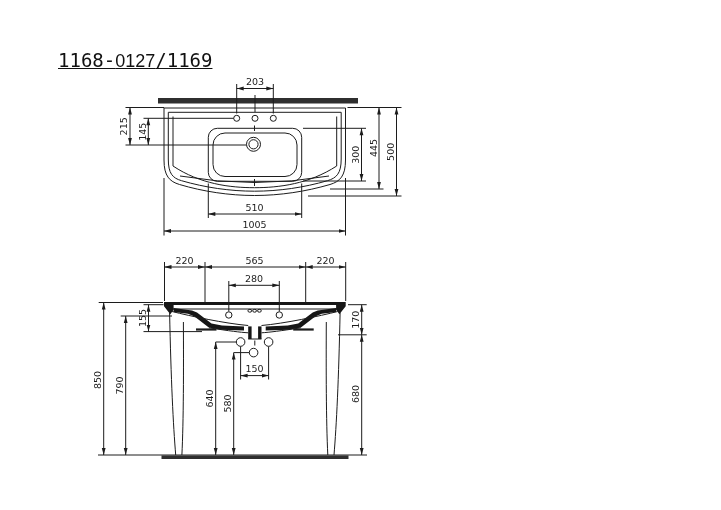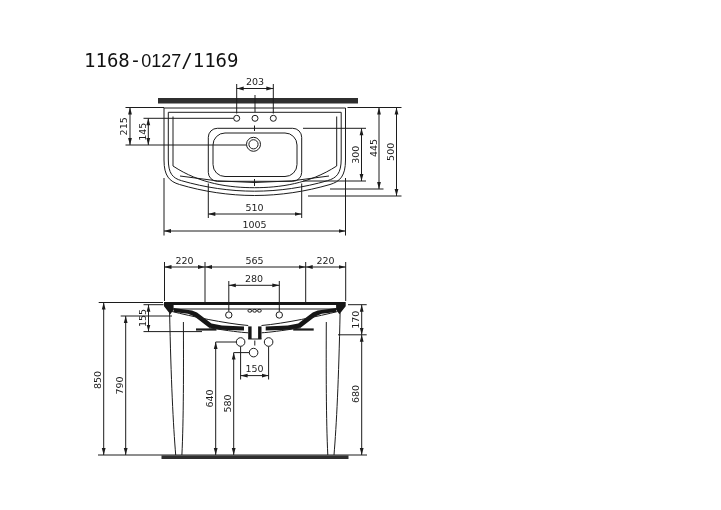--- a/index.html
+++ b/index.html
@@ -1,18 +1,18 @@
 <!DOCTYPE html>
 <html><head>
 <meta charset="utf-8">
 <style>
   html,body{margin:0;padding:0;}
   body{width:721px;height:510px;background:#ffffff;position:relative;overflow:hidden;
        font-family:"DejaVu Sans",sans-serif;}
-  .title{position:absolute;left:84px;top:49px;color:#111;font-size:19px;white-space:nowrap;}
+  .title{position:absolute;left:58px;top:49px;color:#111;font-size:19px;white-space:nowrap;text-decoration:underline;}
   .t-mono{font-family:"DejaVu Sans Mono",monospace;}
   .t-cond{font-family:"Liberation Sans",sans-serif;font-size:18px;}
   svg.draw{position:absolute;left:0;top:0;}
   svg .ln{stroke:#1c1c1c;stroke-width:1;fill:none;}
   svg .ln2{stroke:#1c1c1c;stroke-width:2.2;fill:none;}
   svg .outline{stroke:#1c1c1c;stroke-width:1.1;fill:#ffffff;}
   svg .solid{fill:#161616;stroke:none;}
   svg .band{fill:#2f2f2f;stroke:none;}
   svg .hole{stroke:#1c1c1c;stroke-width:1;fill:#ffffff;}
   svg text{font-family:"DejaVu Sans",sans-serif;font-size:9.5px;fill:#1c1c1c;stroke:none;}

